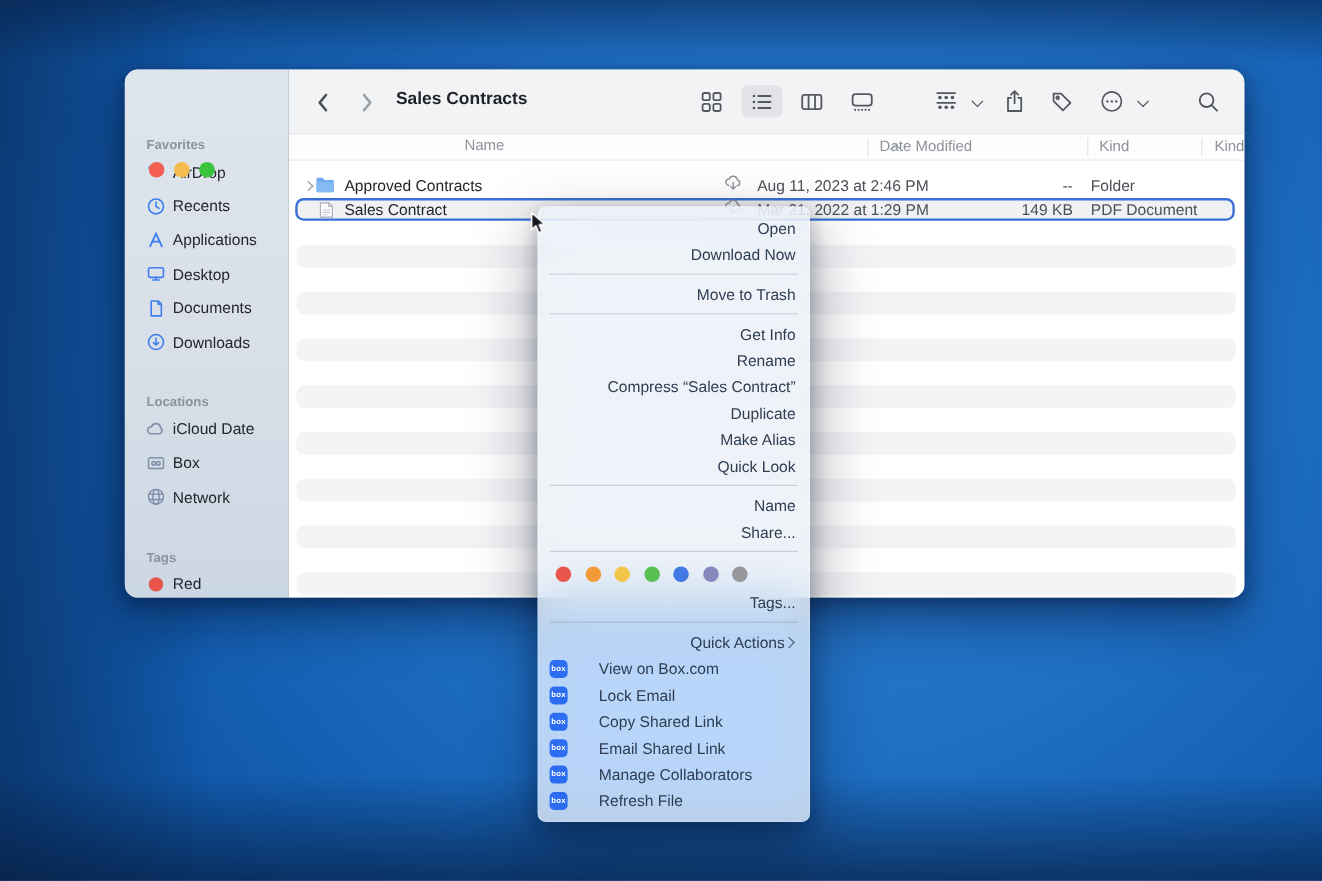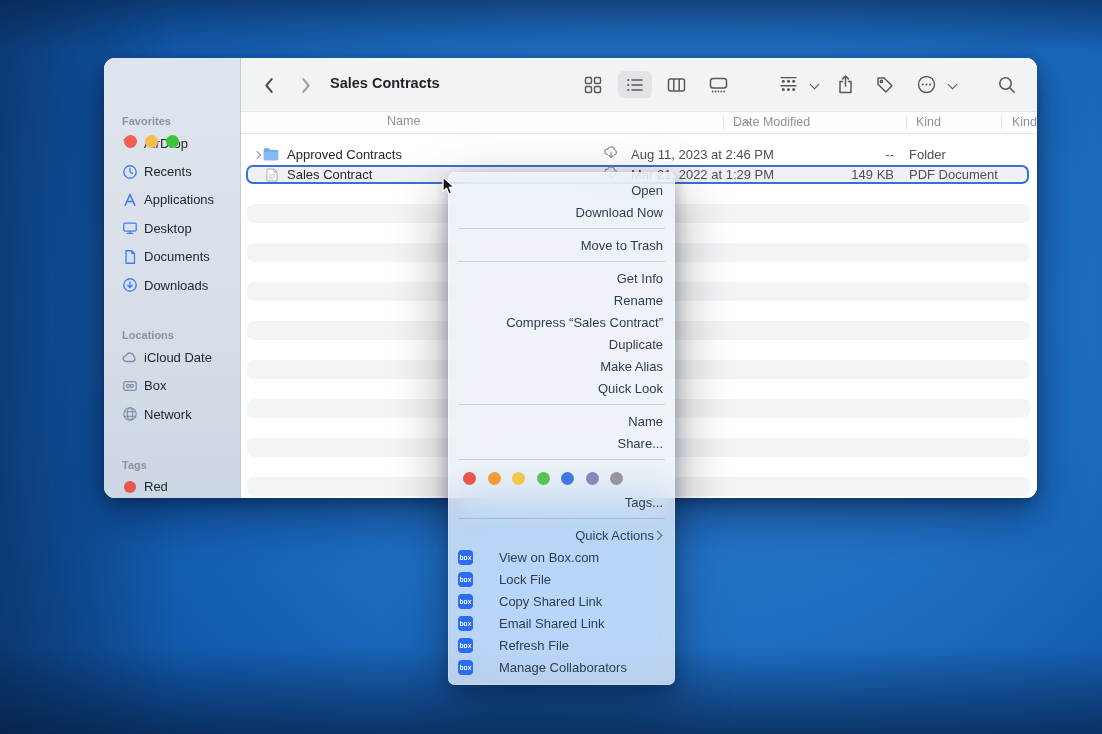--- a/index.html
+++ b/index.html
@@ -412,37 +412,37 @@
   <div class="mi">
       <span>Quick Actions</span>
       <span class="arr"></span>
     </div>
   <div class="boxmi">
       <span class="boxic">box</span>
       <span>View on Box.com</span>
     </div>
   <div class="boxmi">
       <span class="boxic">box</span>
-      <span>Lock File</span>
+      <span>Lock Email</span>
     </div>
   <div class="boxmi">
       <span class="boxic">box</span>
       <span>Copy Shared Link</span>
     </div>
   <div class="boxmi">
       <span class="boxic">box</span>
       <span>Email Shared Link</span>
     </div>
   <div class="boxmi">
       <span class="boxic">box</span>
+      <span>Manage Collaborators</span>
+    </div>
+  <div class="boxmi">
+      <span class="boxic">box</span>
       <span>Refresh File</span>
-    </div>
-  <div class="boxmi">
-      <span class="boxic">box</span>
-      <span>Manage Collaborators</span>
     </div>
 </div>
 
 <div class="cursor">
   <svg width="15" height="21" viewBox="0 0 15 21">
       <path d="M2 1.2v14.2l3.6-3.2 2.3 5.7 2.7-1.1-2.3-5.5 4.9-.4z" fill="#16181c" stroke="#fff" stroke-width="1.3" stroke-linejoin="round"></path>
     </svg>
 </div>
 
 </body></html>

